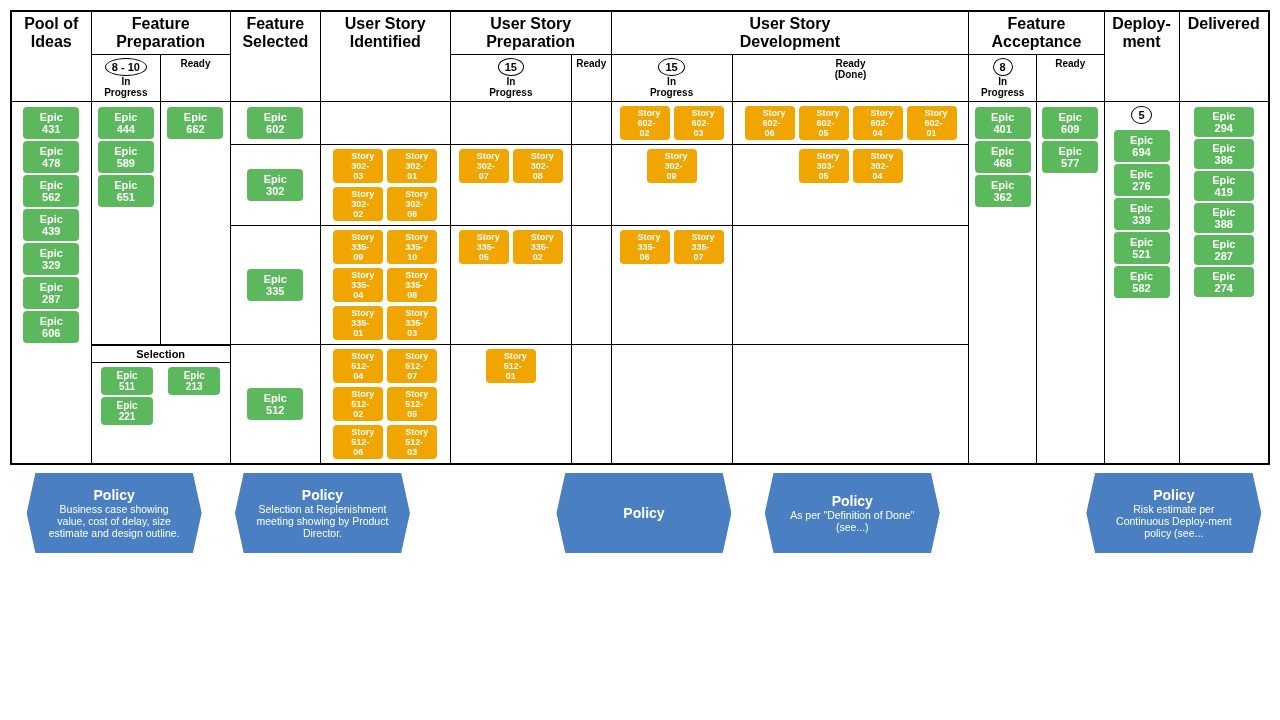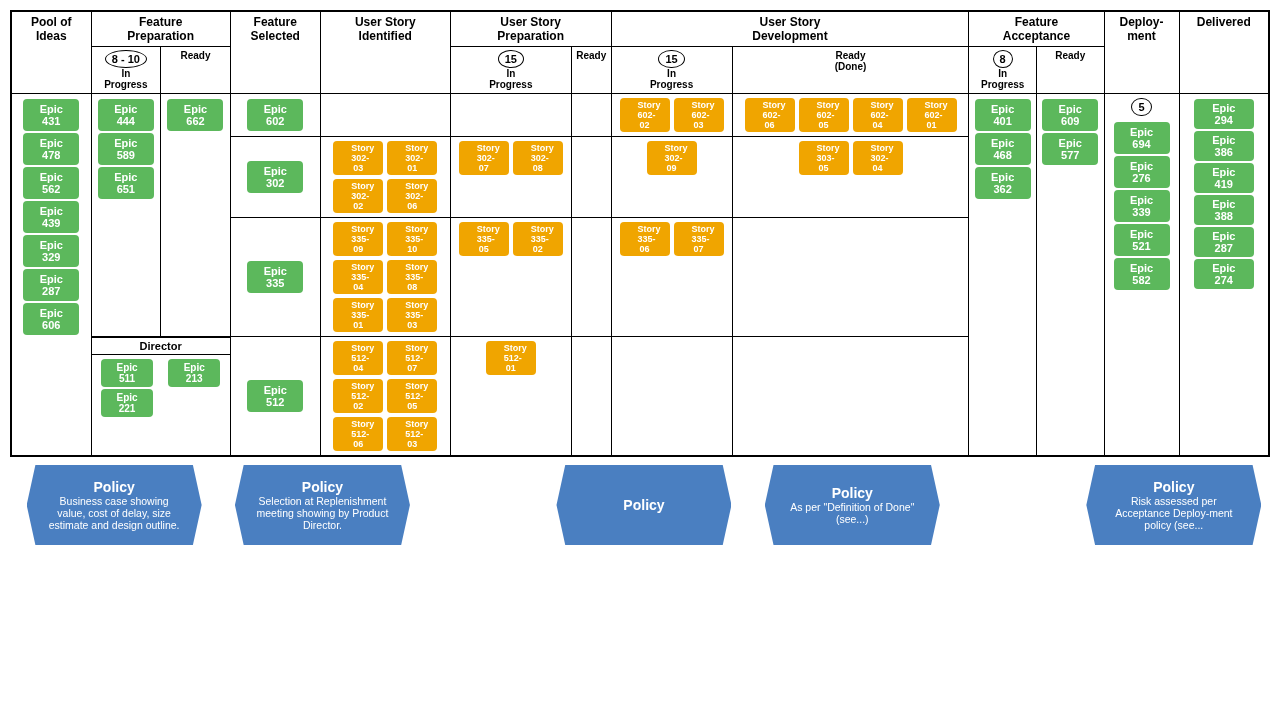--- a/index.html
+++ b/index.html
@@ -5,21 +5,21 @@
     * { box-sizing: border-box; margin: 0; padding: 0; }
     body { background: #fff; font-family: Arial, sans-serif; width: 1280px; height: 720px; overflow: hidden; }
 
     .main-container { padding: 10px 10px 0 10px; }
 
     
     .kanban-table { width: 100%; border-collapse: collapse; border: 2px solid #000; }
     .kanban-table th, .kanban-table td { border: 1.5px solid #000; vertical-align: top; padding: 3px; }
 
     
-    .col-header { text-align: center; font-weight: bold; font-size: 12px; padding: 4px 2px; background: #fff; }
+    .col-header { text-align: center; font-weight: bold; font-size: 16px; padding: 4px 2px; background: #fff; }
 
     
     .sub-header { text-align: center; font-size: 10px; background: #fff; vertical-align: middle; }
     .sub-header .wip-circle { border: 1.5px solid #000; border-radius: 50%; display: inline-block; padding: 2px 6px; font-size: 11px; font-weight: bold; }
 
     
     .epic-card { background: #5cb85c; color: #fff; border-radius: 4px; text-align: center; font-weight: bold; font-size: 11px; padding: 4px 2px; margin: 2px auto; width: 56px; cursor: pointer; }
     .epic-card-small { background: #5cb85c; color: #fff; border-radius: 4px; text-align: center; font-weight: bold; font-size: 10px; padding: 3px 2px; margin: 2px auto; width: 52px; }
 
     
@@ -250,21 +250,21 @@
             <div class="story-card">Story<br>335-07</div>
           </div>
         </td>
 
         <td></td>
       </tr>
 
       <tr>
 
         <td colspan="2" style="padding:0;">
-          <div class="discarded-label">Director</div>
+          <div class="discarded-label">Selection</div>
           <div style="display:flex;justify-content:space-around;padding:2px;">
             <div>
               <div class="epic-card-small">Epic<br>511</div>
               <div class="epic-card-small">Epic<br>221</div>
             </div>
             <div>
               <div class="epic-card-small">Epic<br>213</div>
             </div>
           </div>
         </td>
@@ -313,15 +313,15 @@
   <div class="policy-box">
     <span class="policy-title">Policy</span>
   </div>
   <div class="policy-box">
     <span class="policy-title">Policy</span>
     <span>As per "Definition of Done" (see...)</span>
   </div>
   <div style="width:80px;"></div>
   <div class="policy-box">
     <span class="policy-title">Policy</span>
-    <span>Risk assessed per Acceptance Deploy-ment policy (see...</span>
+    <span>Risk estimate per Continuous Deploy-ment policy (see...</span>
   </div>
 </div>
 
 </body></html>

